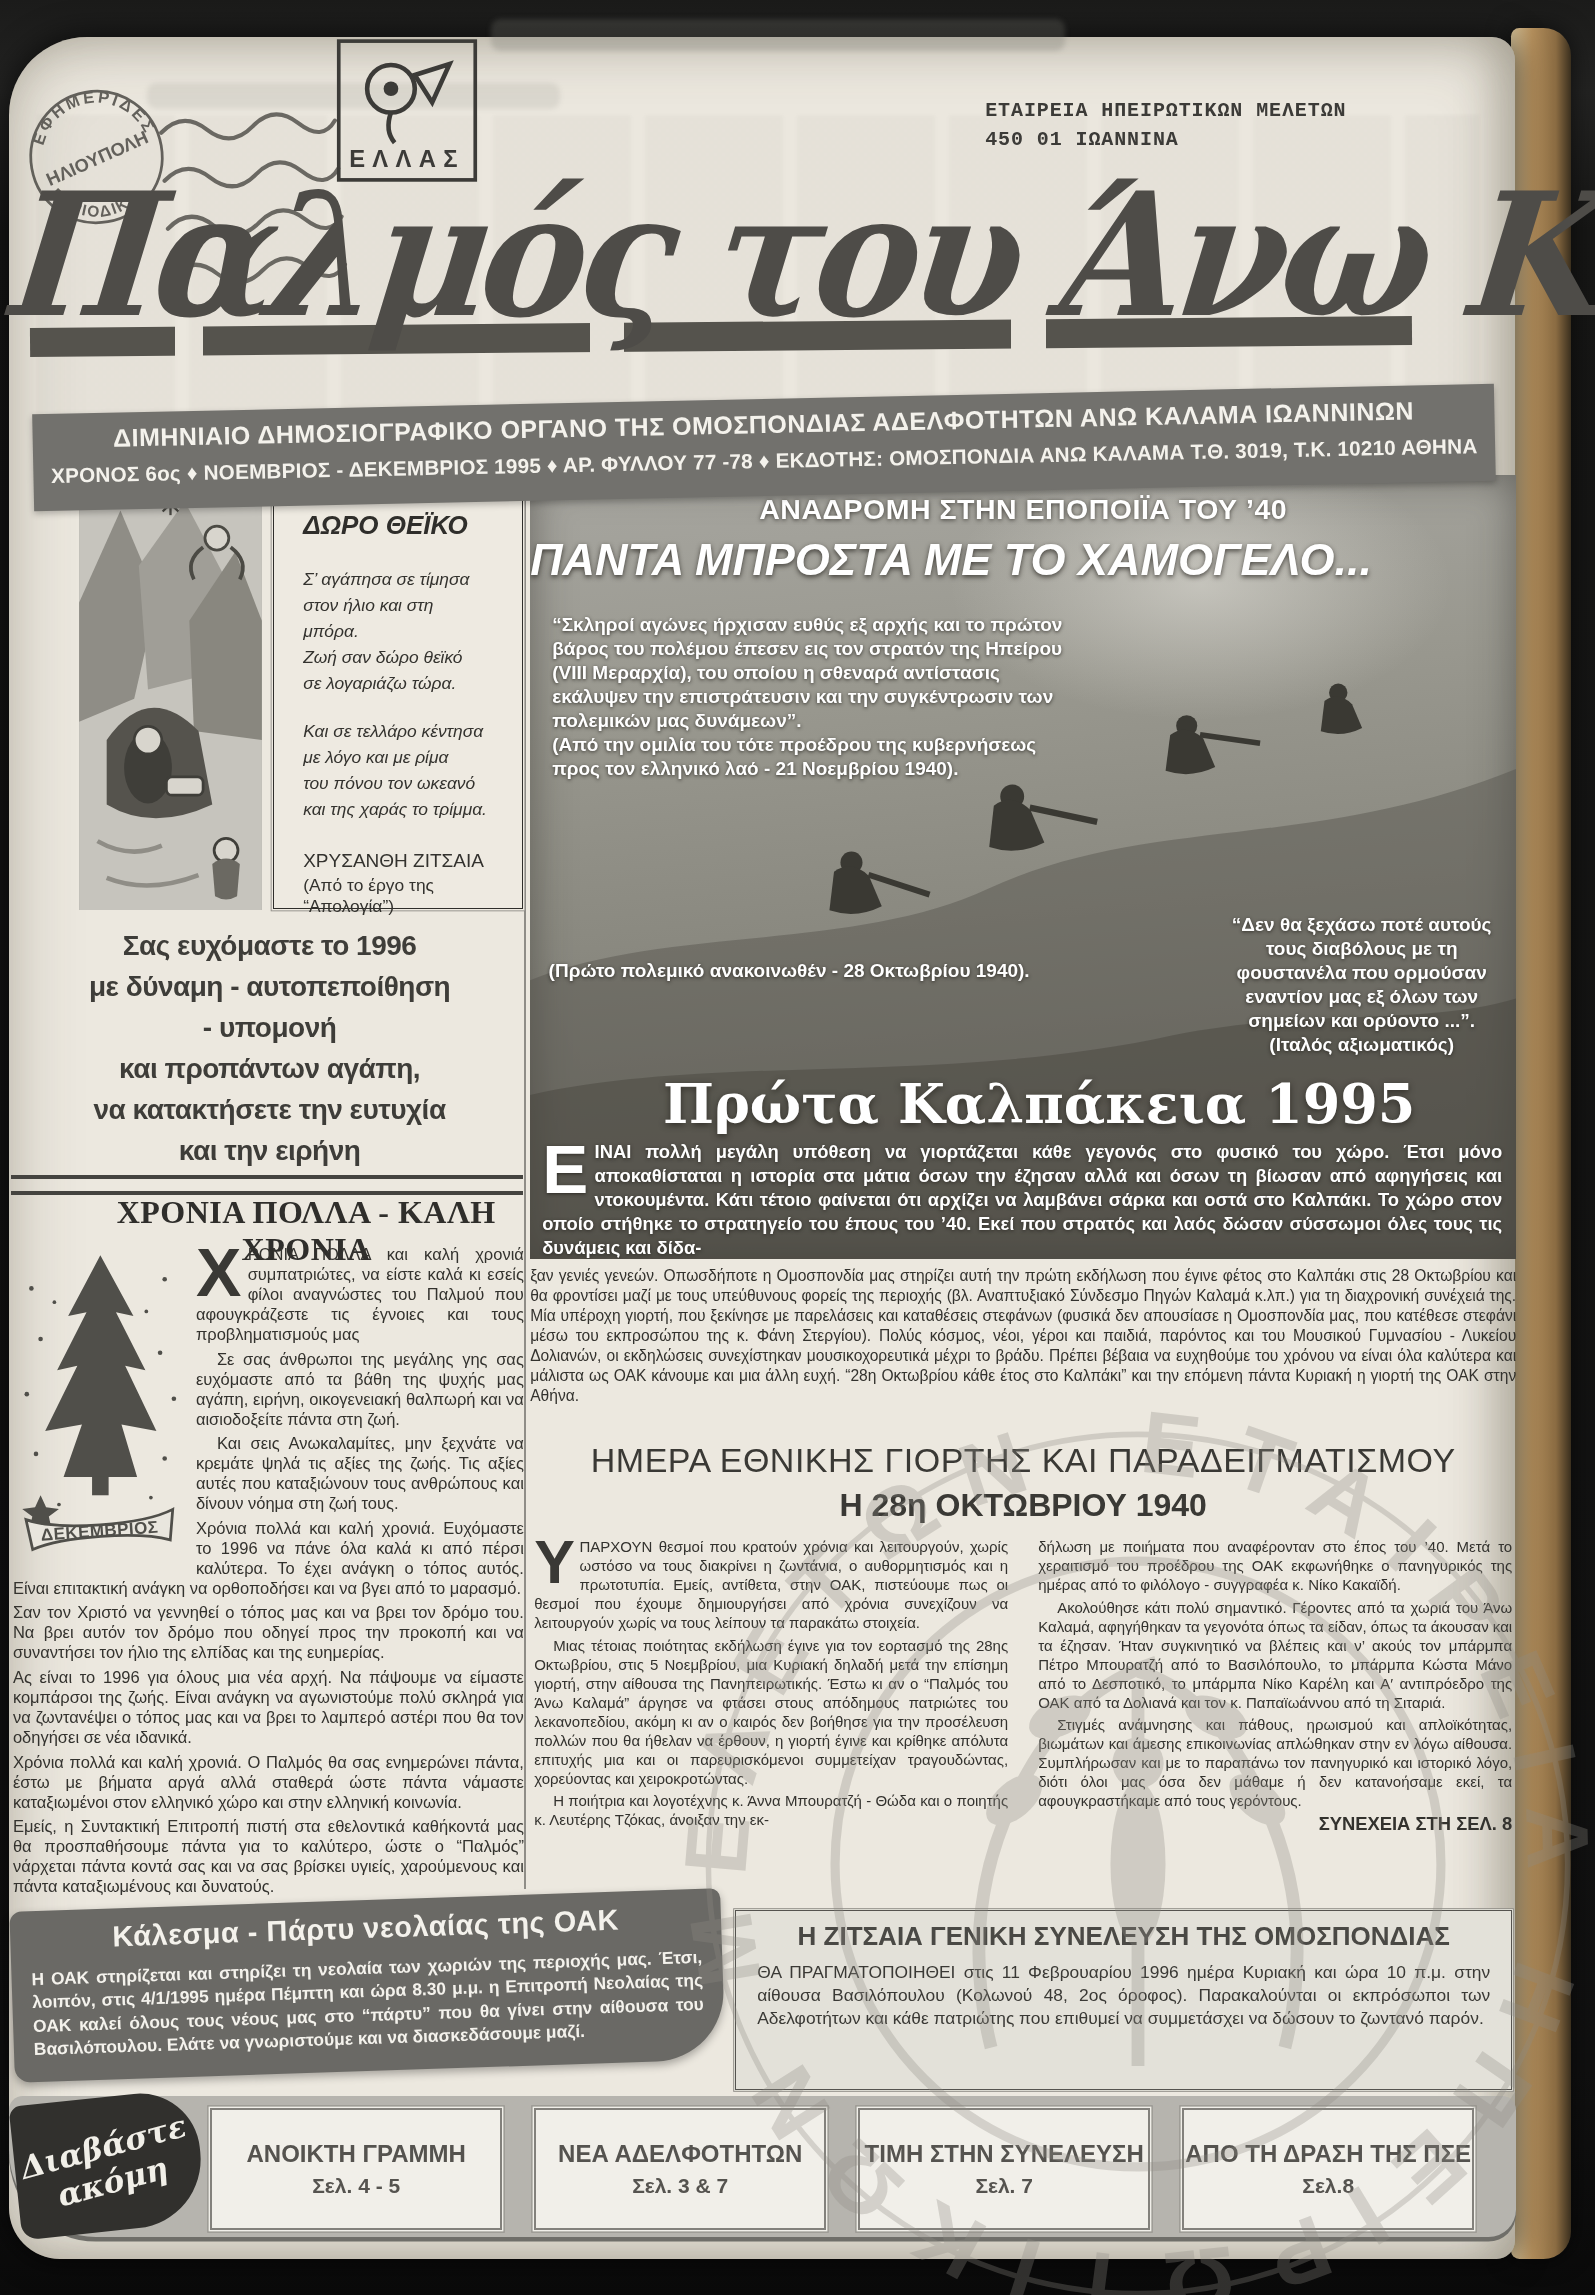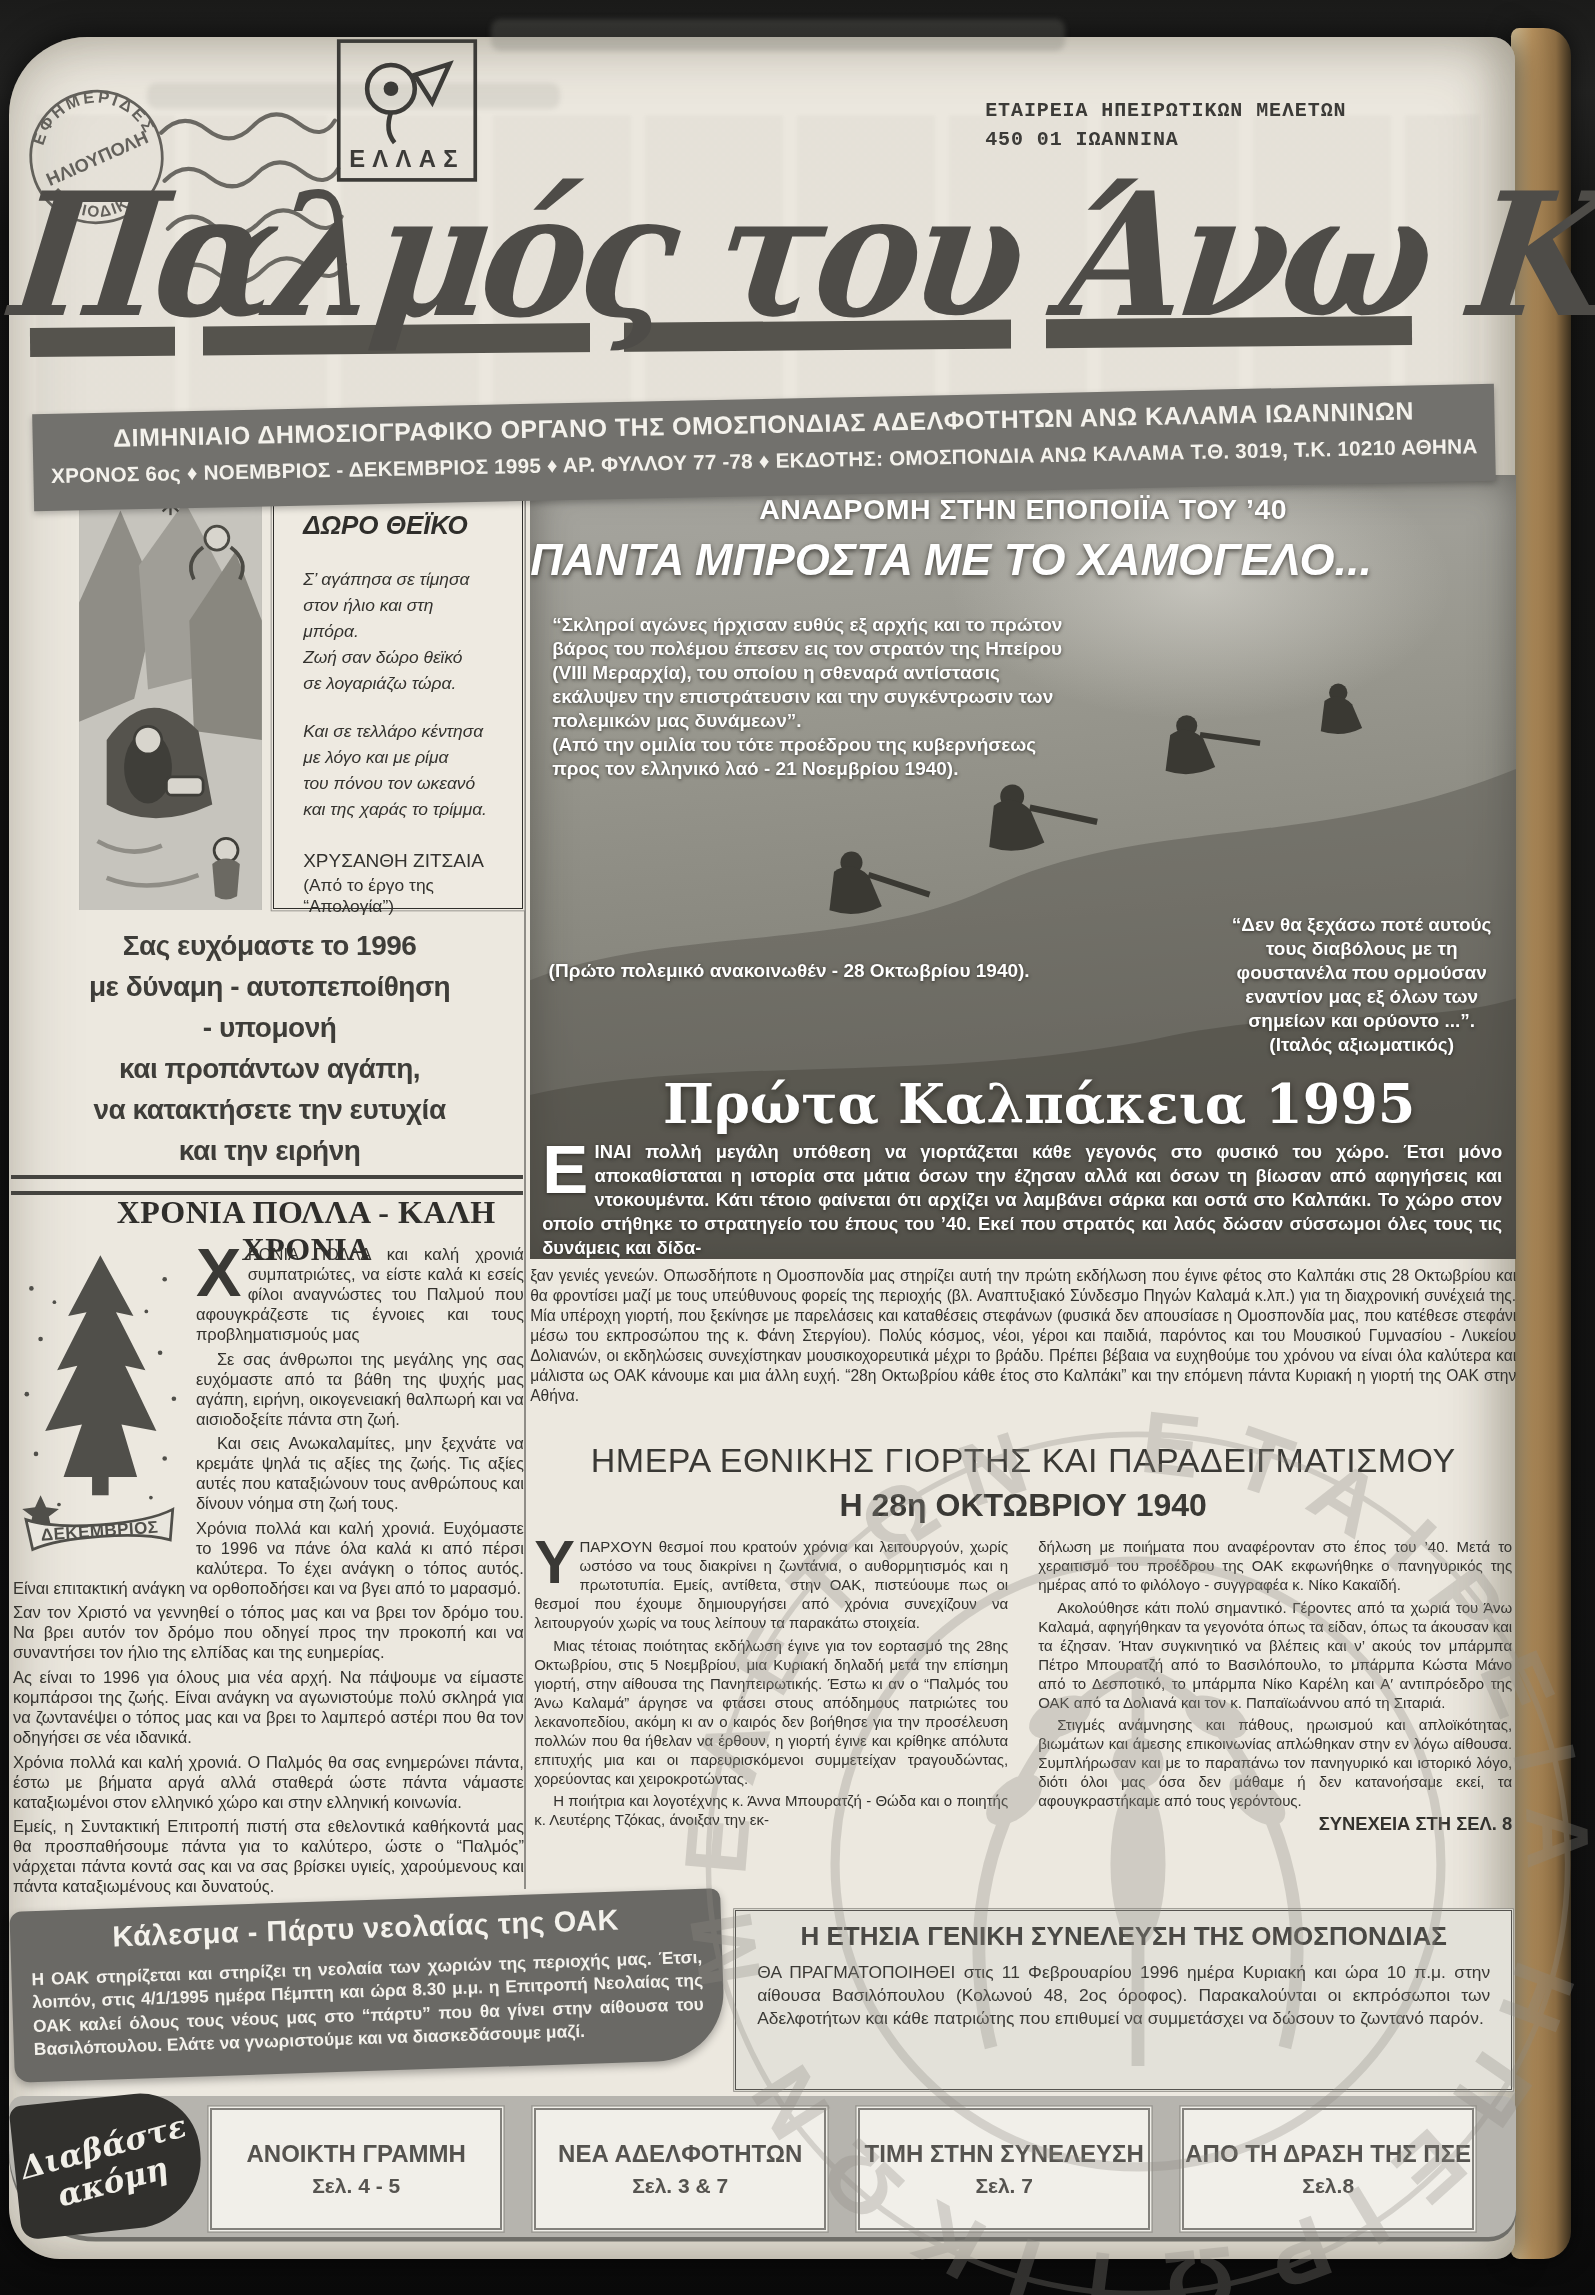--- a/index.html
+++ b/index.html
@@ -321,21 +321,21 @@
       <div class="contd">ΣΥΝΕΧΕΙΑ ΣΤΗ ΣΕΛ. 8</div>
     </div>
   </div>
 
   <div class="abs kalesma">
     <div class="ktit">Κάλεσμα - Πάρτυ νεολαίας της ΟΑΚ</div>
     <div class="kbod">Η ΟΑΚ στηρίζεται και στηρίζει τη νεολαία των χωριών της περιοχής μας. Έτσι, λοιπόν, στις 4/1/1995 ημέρα Πέμπτη και ώρα 8.30 μ.μ. η Επιτροπή Νεολαίας της ΟΑΚ καλεί όλους τους νέους μας στο “πάρτυ” που θα γίνει στην αίθουσα του Βασιλόπουλου. Ελάτε να γνωριστούμε και να διασκεδάσουμε μαζί.</div>
   </div>
 
   <div class="abs assembly">
-    <div class="atit">Η ΕΤΗΣΙΑ ΓΕΝΙΚΗ ΣΥΝΕΛΕΥΣΗ ΤΗΣ ΟΜΟΣΠΟΝΔΙΑΣ</div>
+    <div class="atit">Η ΖΙΤΣΑΙΑ ΓΕΝΙΚΗ ΣΥΝΕΛΕΥΣΗ ΤΗΣ ΟΜΟΣΠΟΝΔΙΑΣ</div>
     <div class="abod">ΘΑ ΠΡΑΓΜΑΤΟΠΟΙΗΘΕΙ στις 11 Φεβρουαρίου 1996 ημέρα Κυριακή και ώρα 10 π.μ. στην αίθουσα Βασιλόπουλου (Κολωνού 48, 2ος όροφος). Παρακαλούνται οι εκπρόσωποι των Αδελφοτήτων και κάθε πατριώτης που επιθυμεί να συμμετάσχει να δώσουν το ζωντανό παρόν.</div>
   </div>
 
   <div class="abs strip"></div>
   <div class="abs readmore">
     <span>Διαβάστε
 ακόμη</span>
   </div>
   <div class="abs navrow">
     <div class="navbox">

